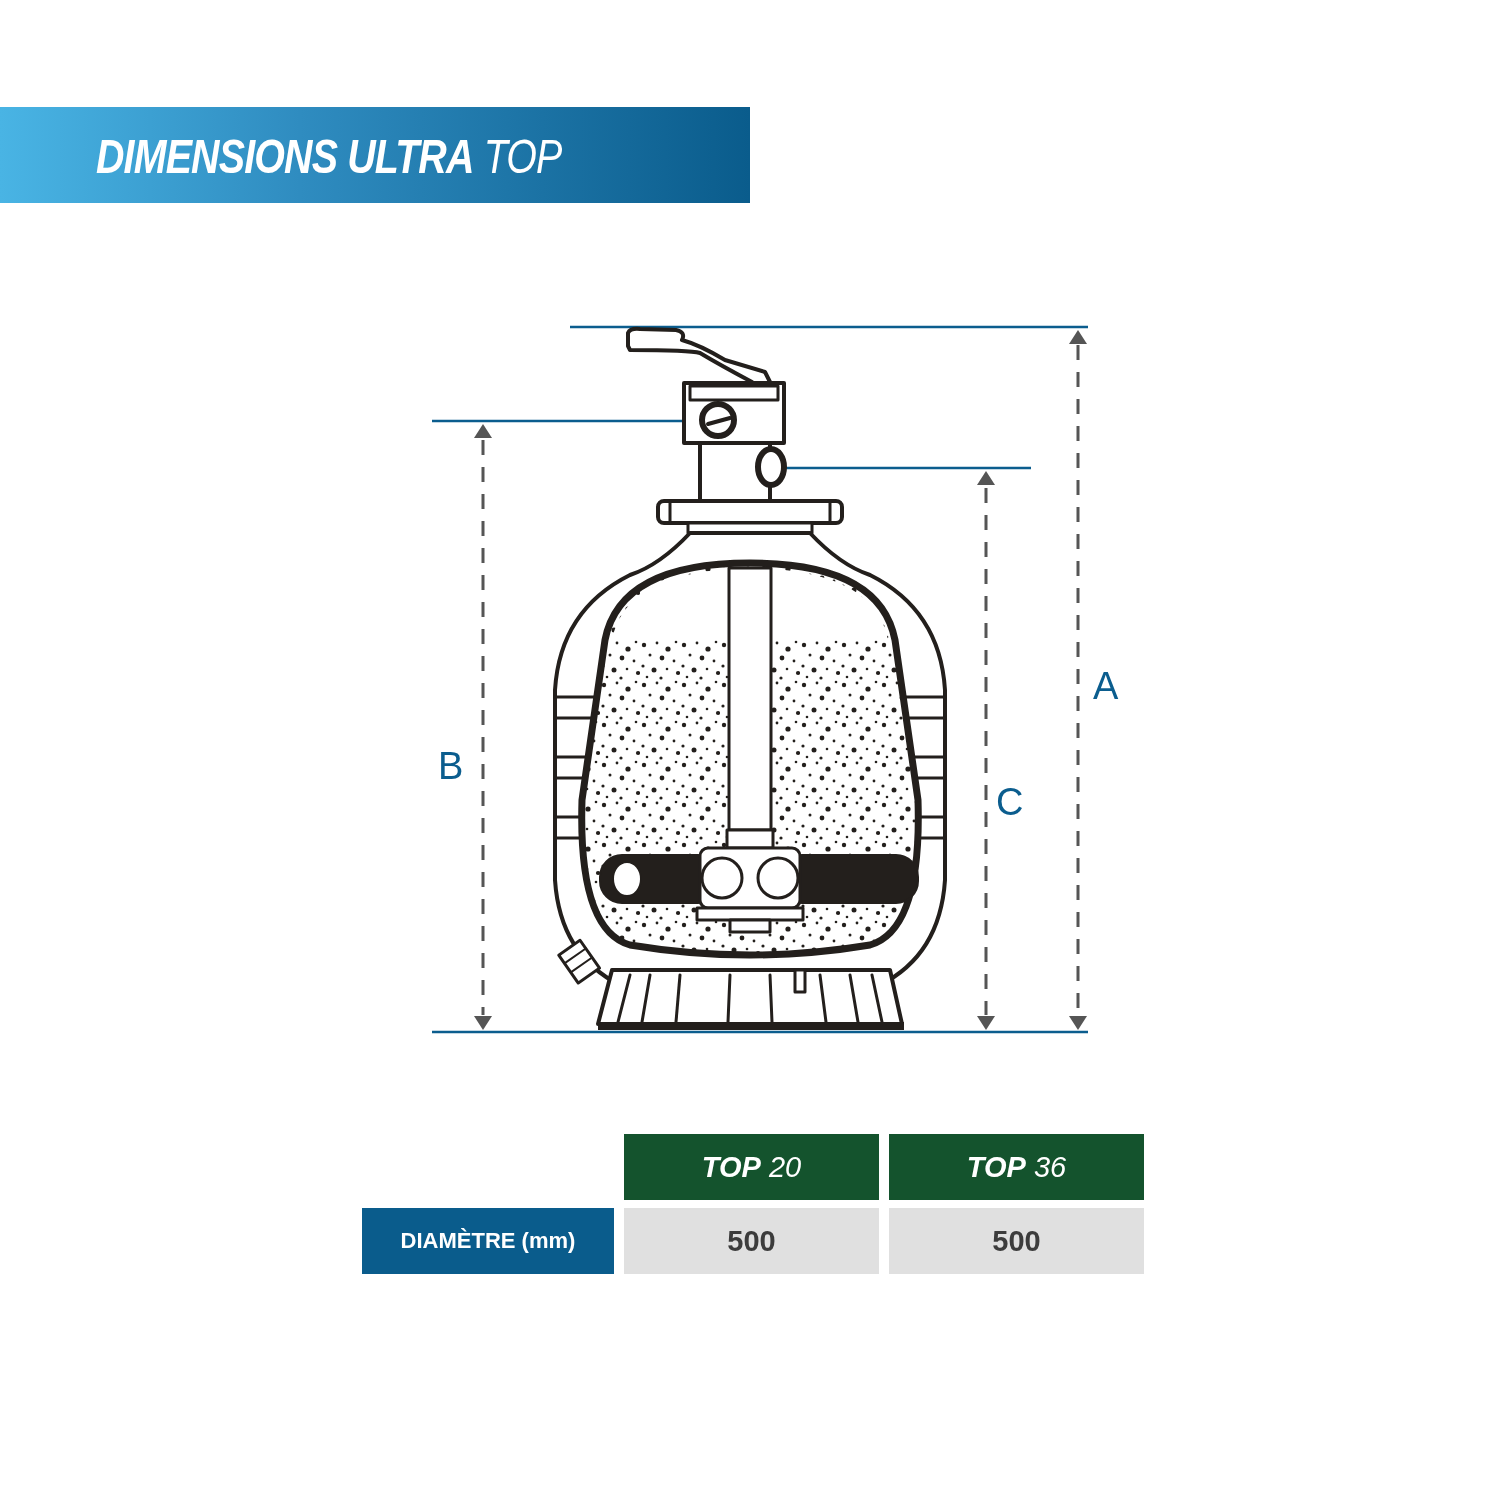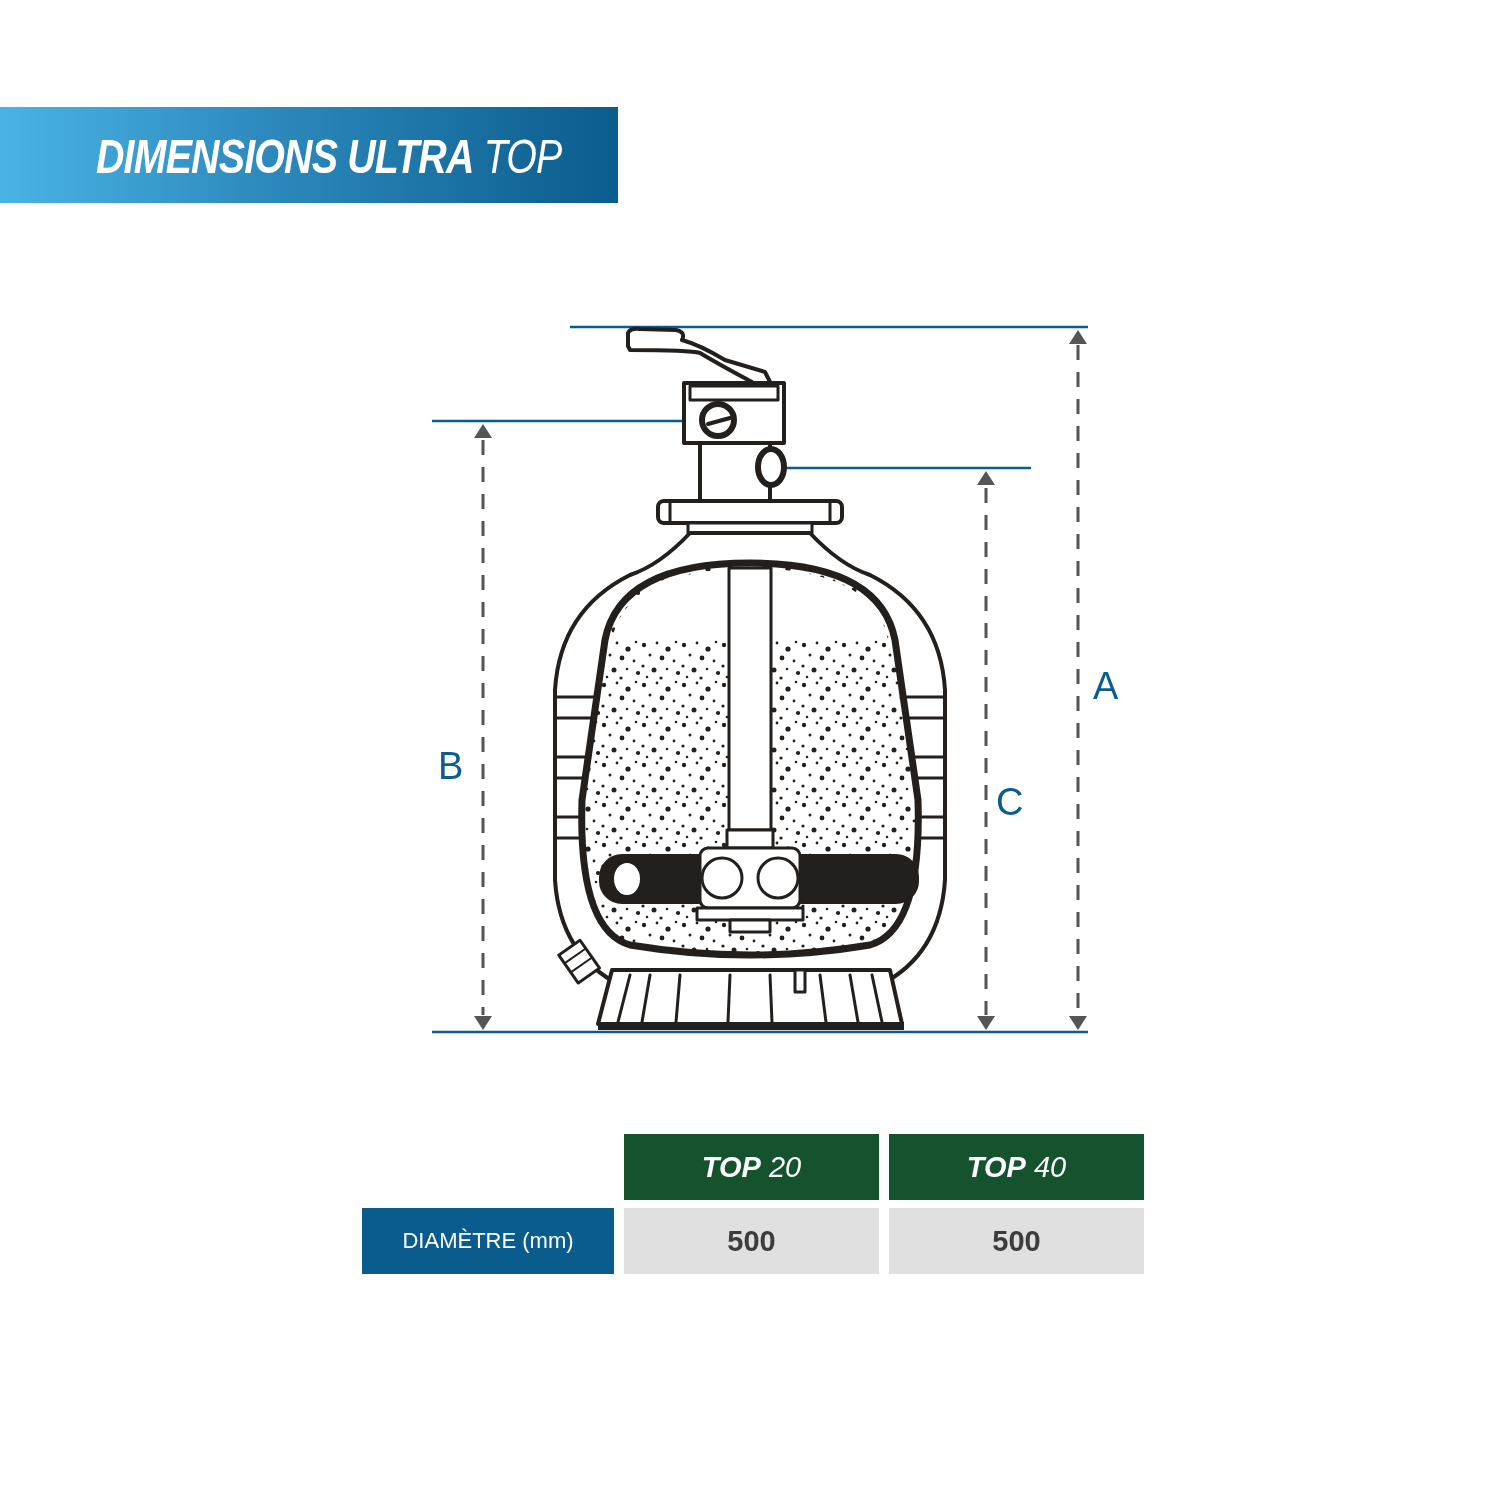--- a/index.html
+++ b/index.html
@@ -1,29 +1,29 @@
 <!DOCTYPE html>
 <html><head>
 <meta charset="utf-8">
 <style>
   html,body{margin:0;padding:0;background:#ffffff;}
   body{width:1500px;height:1500px;position:relative;overflow:hidden;font-family:"Liberation Sans",sans-serif;}
-  .banner{position:absolute;left:0;top:107px;width:618px;height:96px;
+  .banner{position:absolute;left:0;top:107px;width:750px;height:96px;
     background:linear-gradient(90deg,#49b4e4 0%,#2f8cc0 40%,#0a5c8c 100%);}
   .banner-title{position:absolute;left:96px;top:24px;color:#fff;font-size:48px;line-height:52px;
     font-style:italic;letter-spacing:-1px;transform:scaleX(0.82);transform-origin:left center;white-space:nowrap;}
   .banner-title .b{font-weight:bold;}
   .banner-title .n{font-weight:normal;}
   .diagram{position:absolute;left:0;top:0;width:1500px;height:1100px;}
   .dim-label{position:absolute;color:#0b5d8e;font-size:38px;line-height:40px;}
   table.specs{position:absolute;left:352px;top:1126px;border-collapse:separate;border-spacing:10px 8px;}
   .specs td{padding:0;text-align:center;vertical-align:middle;}
   .hcell{background:#14532d;color:#fff;width:255px;height:66px;font-size:29px;font-style:italic;}
   .hcell .b{font-weight:bold;}
-  .rowhead{background:#0a5c8c;color:#fff;width:252px;font-weight:normal;font-size:22px;line-height:30px;}
+  .rowhead{background:#0a5c8c;color:#fff;width:252px;font-weight:bold;font-size:22px;line-height:30px;}
   .val{background:#e0e0e0;color:#3c3c3c;width:255px;font-weight:bold;font-size:29px;}
   .r1 td{height:66px;}
   .r2 td{height:104px;}
   .empty{background:transparent;}
 </style>
 </head>
 <body>
 
 <div class="banner">
   <div class="banner-title">
@@ -153,21 +153,21 @@
 <table class="specs">
   <tbody>
       <tr class="r1">
     <td class="empty"></td>
     <td class="hcell">
       <span class="b">TOP</span>
       <span>20</span>
     </td>
     <td class="hcell">
       <span class="b">TOP</span>
-      <span>40</span>
+      <span>36</span>
     </td>
   </tr>
   <tr class="r1">
     <td class="rowhead">DIAMÈTRE (mm)</td>
     <td class="val">500</td>
     <td class="val">500</td>
   </tr>
 </tbody>
   </table>
 

